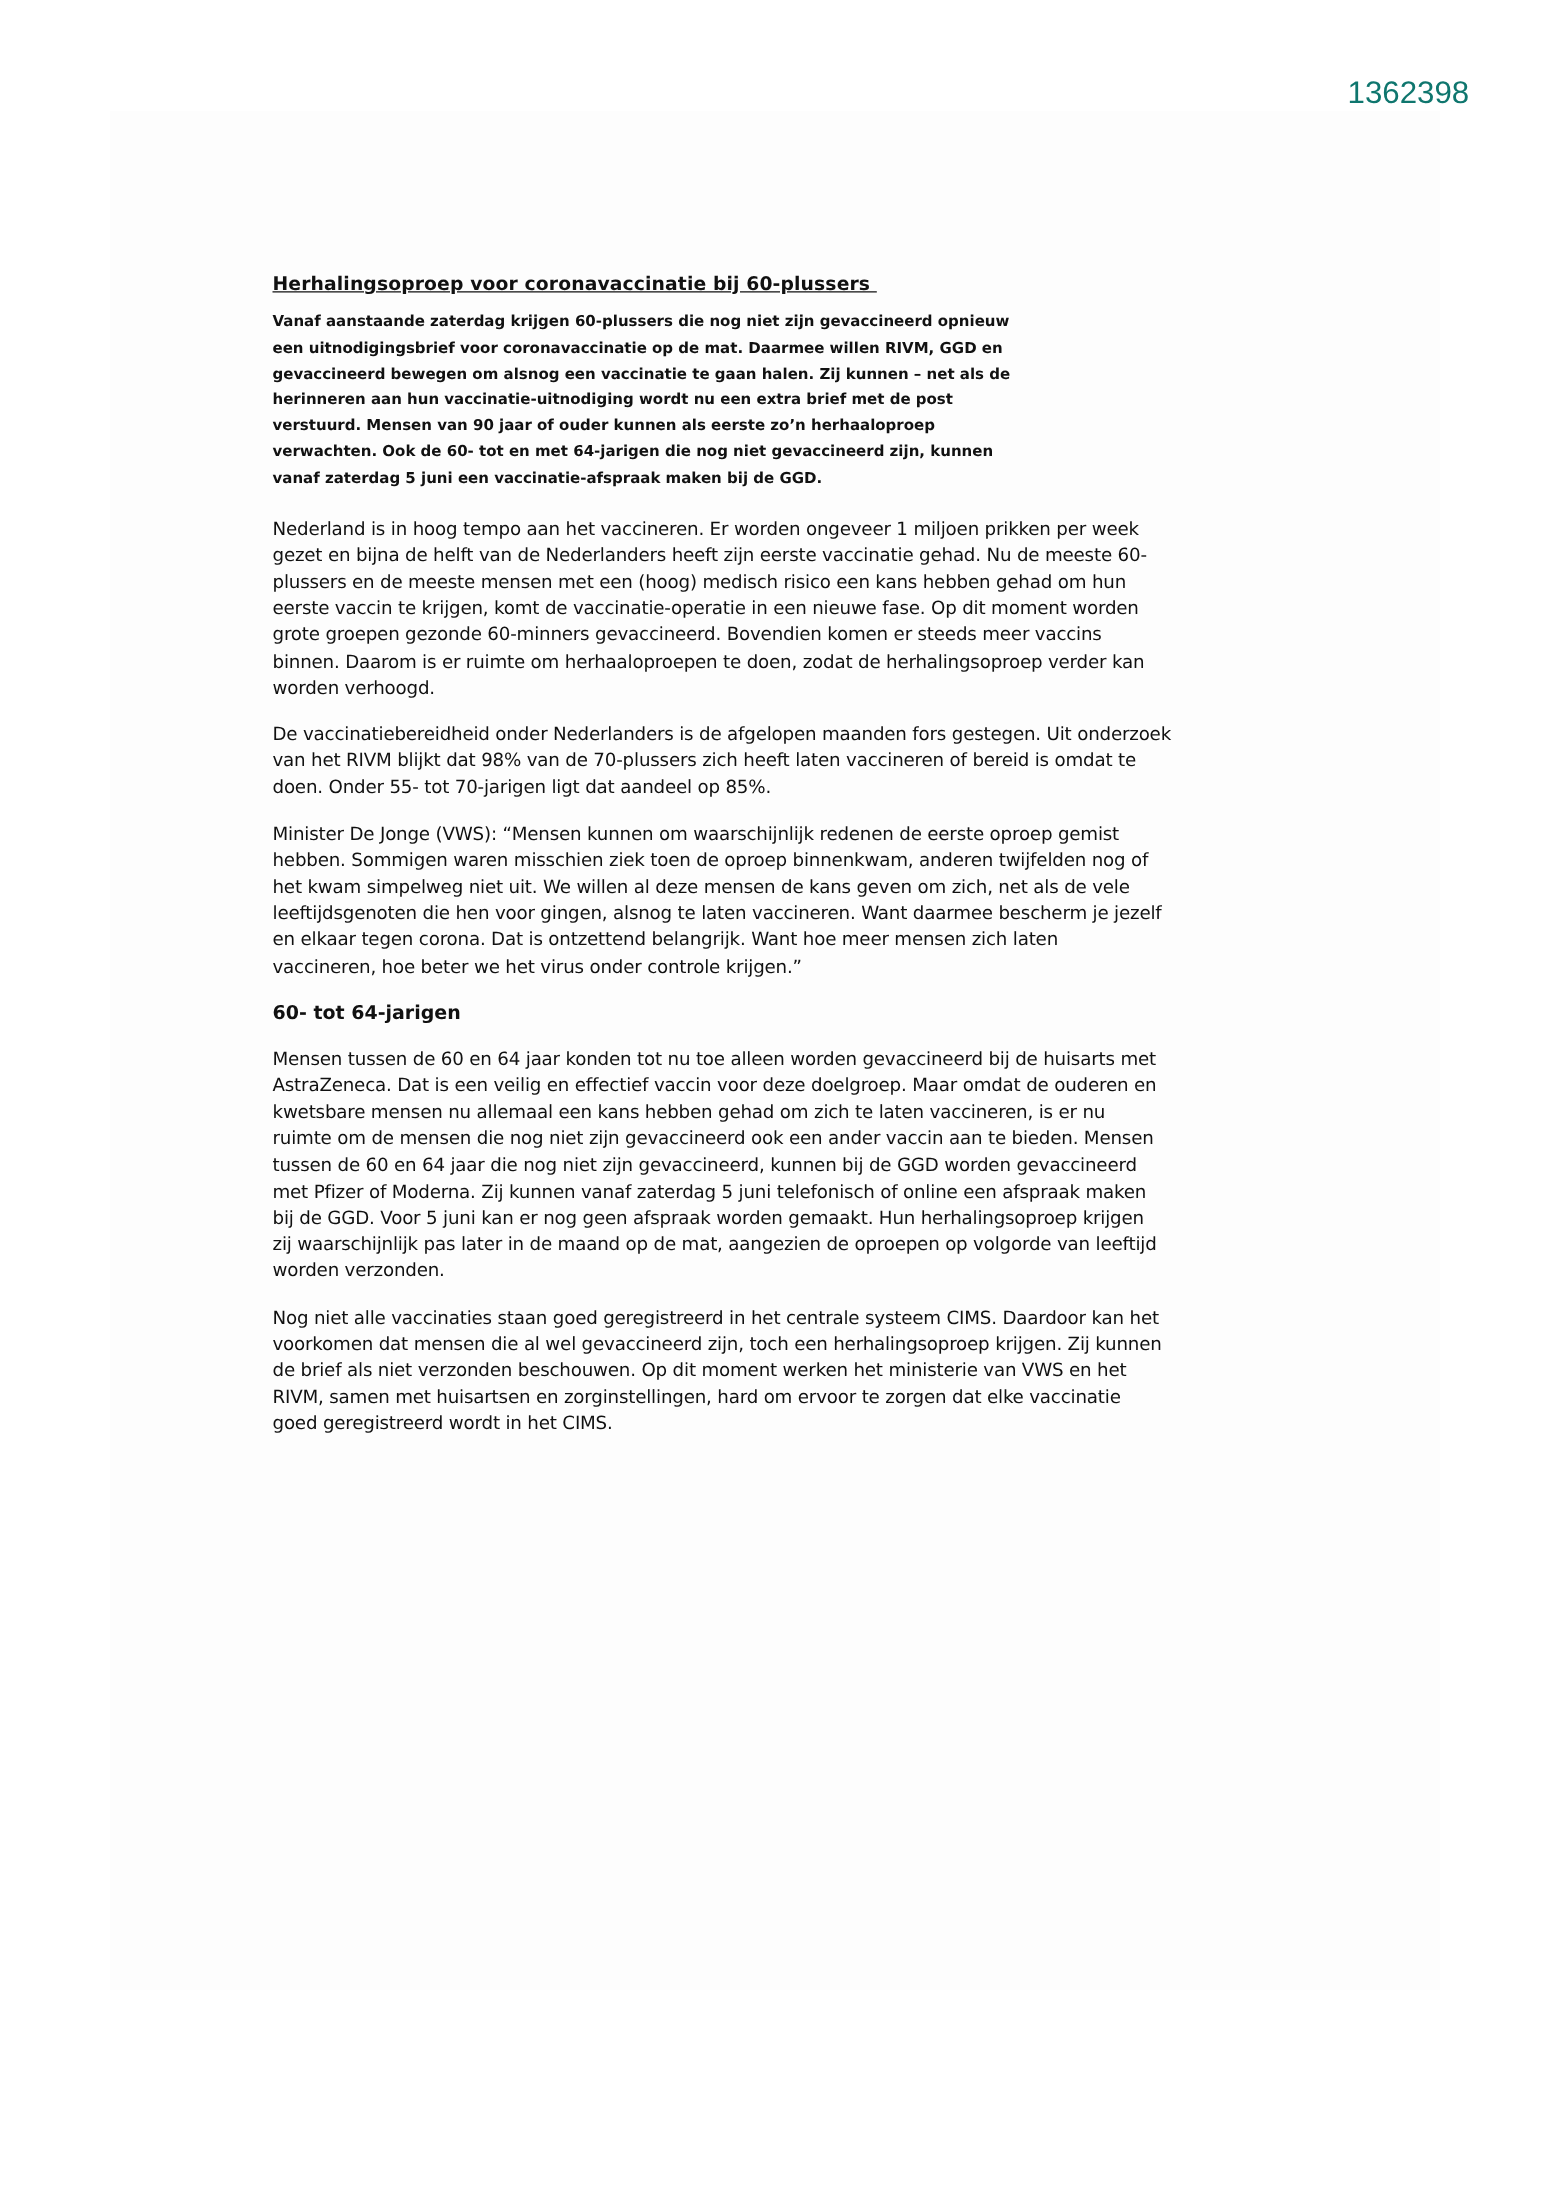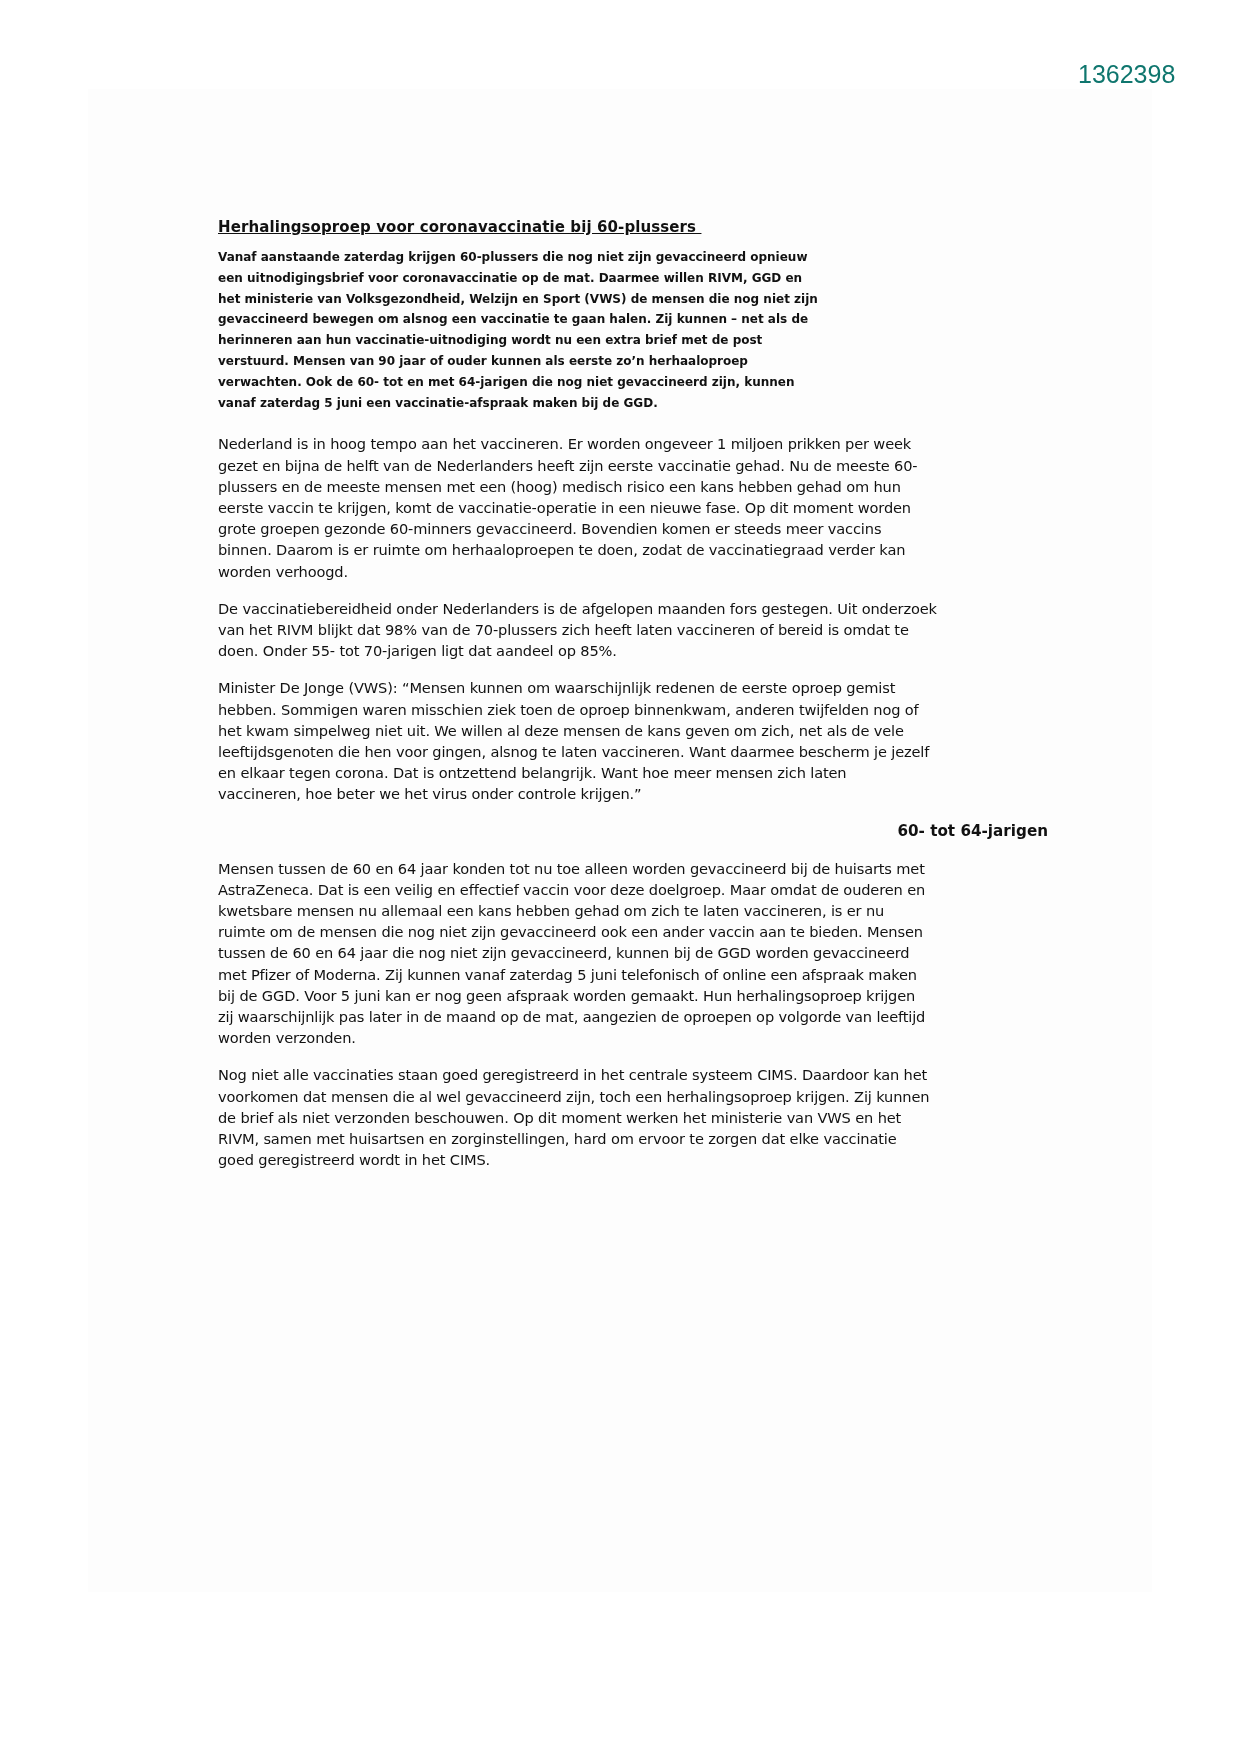--- a/index.html
+++ b/index.html
@@ -17,50 +17,49 @@
   }
   .content {
     position: absolute; left: 218px; top: 217px; width: 830px;
   }
   .title {
     font-weight: bold; font-size: 15px; text-decoration: underline; letter-spacing: 0.1px;
     line-height: 20px; margin: 0 0 10px 0; white-space: pre;
   }
   .lead { font-weight: bold; font-size: 12px; line-height: 20.8px; margin: 0 0 20px 0; }
   .para { font-size: 14.6px; line-height: 21.2px; margin: 0 0 16px 0; letter-spacing: -0.15px; }
-  .subhead { font-weight: bold; font-size: 15.2px; line-height: 21px; margin: 0 0 16px 0; text-align: right; }
+  .subhead { font-weight: bold; font-size: 15.2px; line-height: 21px; margin: 0 0 16px 0; }
   .line { display: block; white-space: nowrap; }
 </style>
 </head>
 <body>
 
 <div class="doc-id">1362398</div>
 <div class="page-scan"></div>
 
 <div class="content">
   <div class="title">Herhalingsoproep voor coronavaccinatie bij 60-plussers </div>
 
   <div class="lead">
     <span class="line">Vanaf aanstaande zaterdag krijgen 60-plussers die nog niet zijn gevaccineerd opnieuw</span>
     <span class="line">een uitnodigingsbrief voor coronavaccinatie op de mat. Daarmee willen RIVM, GGD en</span>
-    <span class="line">het ministerie van Volksgezondheid, Welzijn en Sport (VWS) de mensen die nog niet zijn</span>
     <span class="line">gevaccineerd bewegen om alsnog een vaccinatie te gaan halen.  Zij kunnen – net als de</span>
     <span class="line">herinneren aan hun vaccinatie-uitnodiging wordt nu een extra brief met de post</span>
     <span class="line">verstuurd. Mensen van 90 jaar of ouder kunnen als eerste zo’n herhaaloproep</span>
     <span class="line">verwachten. Ook de 60- tot en met 64-jarigen die nog niet gevaccineerd zijn, kunnen</span>
     <span class="line">vanaf zaterdag 5 juni een vaccinatie-afspraak maken bij de GGD.</span>
   </div>
 
   <div class="para">
     <span class="line">Nederland is in hoog tempo aan het vaccineren. Er worden ongeveer 1 miljoen prikken per week</span>
     <span class="line">gezet en bijna de helft van de Nederlanders heeft zijn eerste vaccinatie gehad. Nu de meeste 60-</span>
     <span class="line">plussers en de meeste mensen met een (hoog) medisch risico een kans hebben gehad om hun</span>
     <span class="line">eerste vaccin te krijgen, komt de vaccinatie-operatie in een nieuwe fase. Op dit moment worden</span>
     <span class="line">grote groepen gezonde 60-minners gevaccineerd. Bovendien komen er steeds meer vaccins</span>
-    <span class="line">binnen. Daarom is er ruimte om herhaaloproepen te doen, zodat de vaccinatiegraad verder kan</span>
+    <span class="line">binnen. Daarom is er ruimte om herhaaloproepen te doen, zodat de herhalingsoproep verder kan</span>
     <span class="line">worden verhoogd.</span>
   </div>
 
   <div class="para">
     <span class="line">De vaccinatiebereidheid onder Nederlanders is de afgelopen maanden fors gestegen. Uit onderzoek</span>
     <span class="line">van het RIVM blijkt dat 98% van de 70-plussers zich heeft laten vaccineren of bereid is omdat te</span>
     <span class="line">doen. Onder 55- tot 70-jarigen ligt dat aandeel op 85%.</span>
   </div>
 
   <div class="para">

